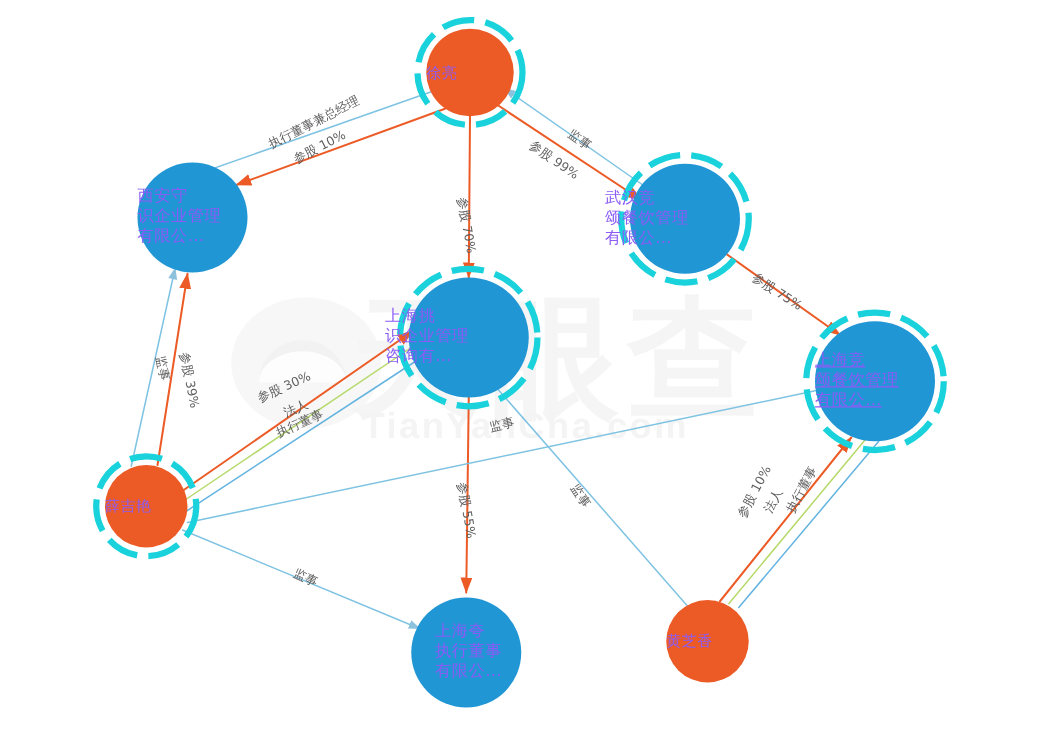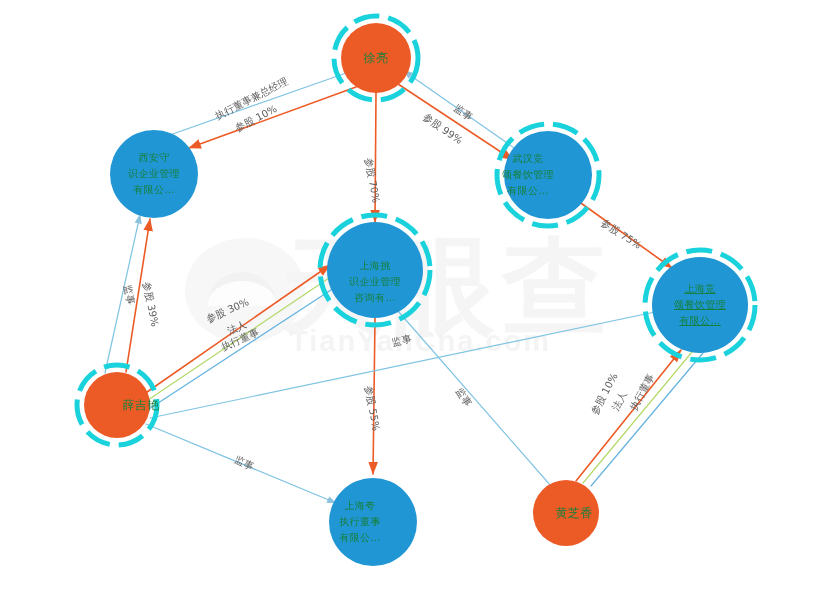--- a/index.html
+++ b/index.html
@@ -55,31 +55,31 @@
     font-size:29px;line-height:30px;
     letter-spacing:2px;
     color:#f4f4f4;
     font-weight:bold;
     white-space:nowrap;
   }
 
   
   .node-label{
     position:absolute;
-    color:#15803d;
-    text-align:center;
+    color:#8b5cf6;
+    text-align:left;
     pointer-events:none;
     font-family:"DejaVu Sans","Liberation Sans",sans-serif;
     letter-spacing:0.4px;
   }
   .node-label.person{
     font-size:12px;line-height:14px;
   }
   .node-label.company{
-    font-size:10px;line-height:16px;
+    font-size:13px;line-height:16px;
   }
   
   .edge-label{
     position:absolute;
     font-size:10px;
     line-height:12px;
     color:#5e5e5e;
     white-space:nowrap;
     pointer-events:none;
     font-family:"DejaVu Sans","Liberation Sans",sans-serif;
@@ -162,34 +162,34 @@
       <div class="node-label company" style="left: 110px; top: 150px; width: 88px;">
         <div>西安守</div>
         <div>识企业管理</div>
         <div>有限公…</div>
       </div>
       <div class="node-label company" style="left: 484px; top: 151px; width: 88px;">
         <div>武汉竞</div>
         <div>颂餐饮管理</div>
         <div>有限公…</div>
       </div>
-      <div class="node-label company" style="left: 327px; top: 246px; width: 96px; margin-top: 12px;">
+      <div class="node-label company" style="left: 308px; top: 246px; width: 96px;">
         <div>上海挑</div>
         <div>识企业管理</div>
         <div>咨询有…</div>
       </div>
       <div class="node-label company" style="left: 652px; top: 281px; width: 96px; text-decoration: underline;">
         <div>上海竞</div>
         <div>颂餐饮管理</div>
         <div>有限公…</div>
       </div>
-      <div class="node-label person" style="left: 84px; top: 398px; width: 66px; padding-left: 24px;">
+      <div class="node-label person" style="left: 84px; top: 398px; width: 66px;">
         <div>薛吉艳</div>
       </div>
-      <div class="node-label company" style="left: 316px; top: 498px; width: 88px;">
+      <div class="node-label company" style="left: 348px; top: 498px; width: 88px;">
         <div>上海夸</div>
         <div>执行董事</div>
         <div>有限公…</div>
       </div>
       <div class="node-label person" style="left: 533px; top: 506px; width: 82px;">
         <div>黄芝香</div>
       </div>
       <div class="edge-label" style="left: 236px; top: 123px; transform: rotate(-27deg);">参股 10%</div>
       <div class="edge-label" style="left: 216px; top: 111px; transform: rotate(-27deg);">执行董事兼总经理</div>
       <div class="edge-label" style="left: 424px; top: 110px; transform: rotate(35deg);">参股 99%</div>

